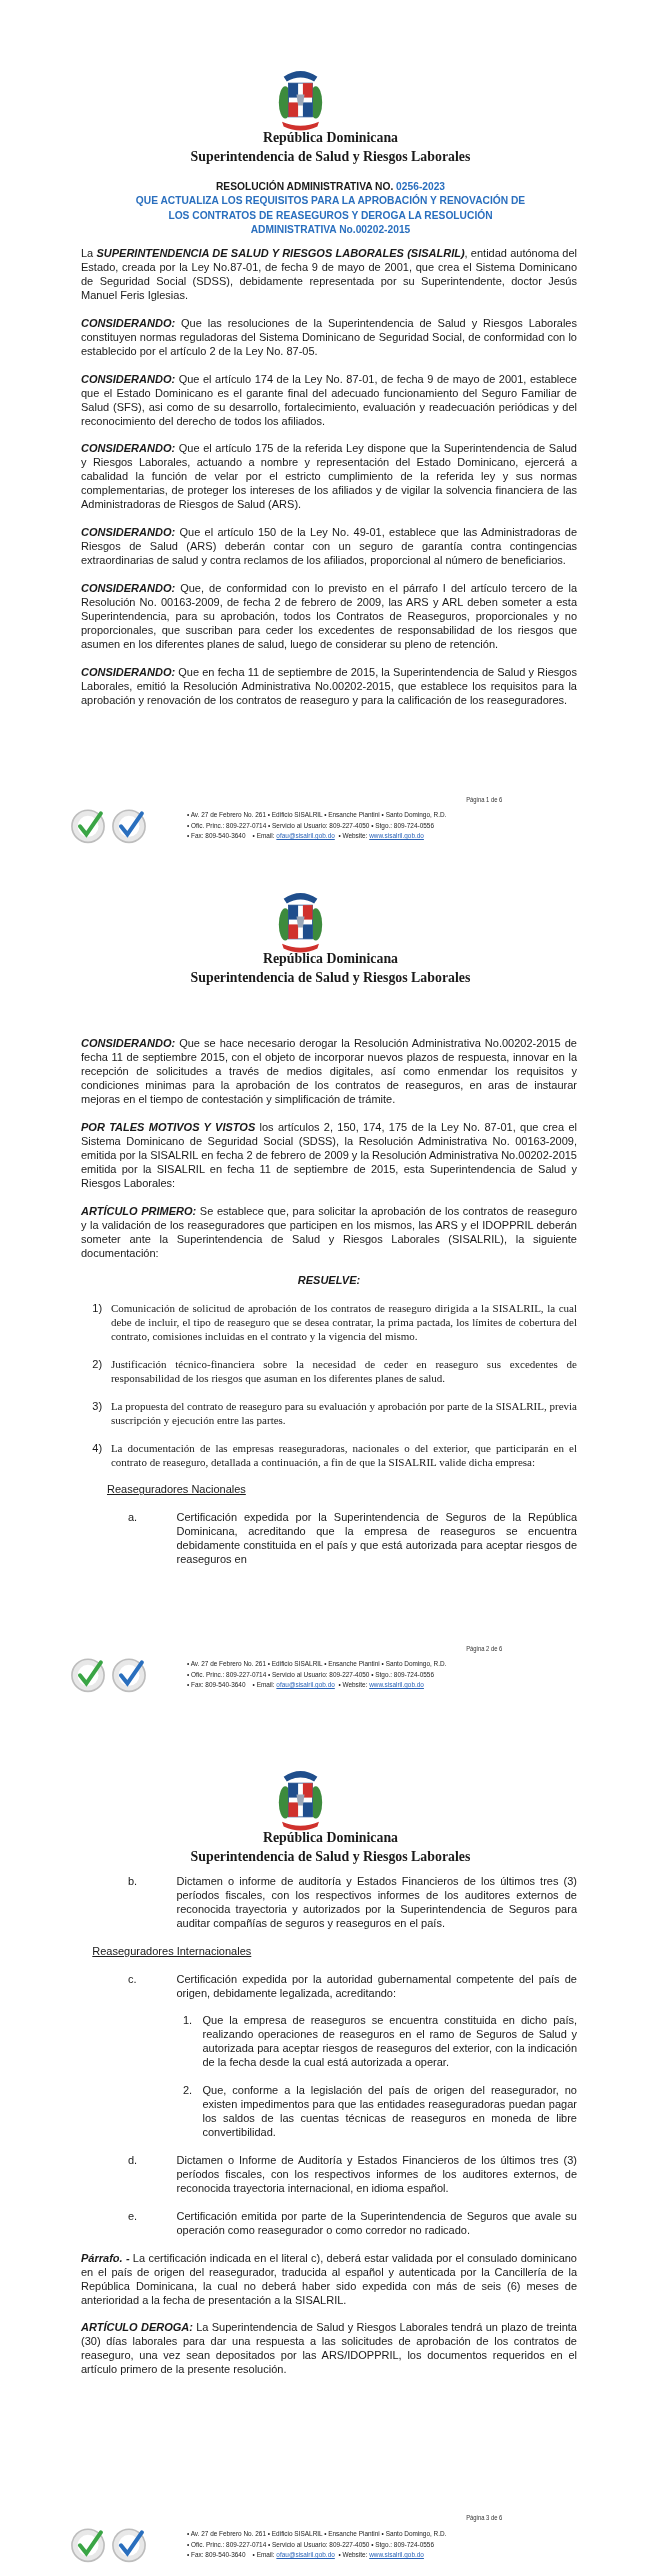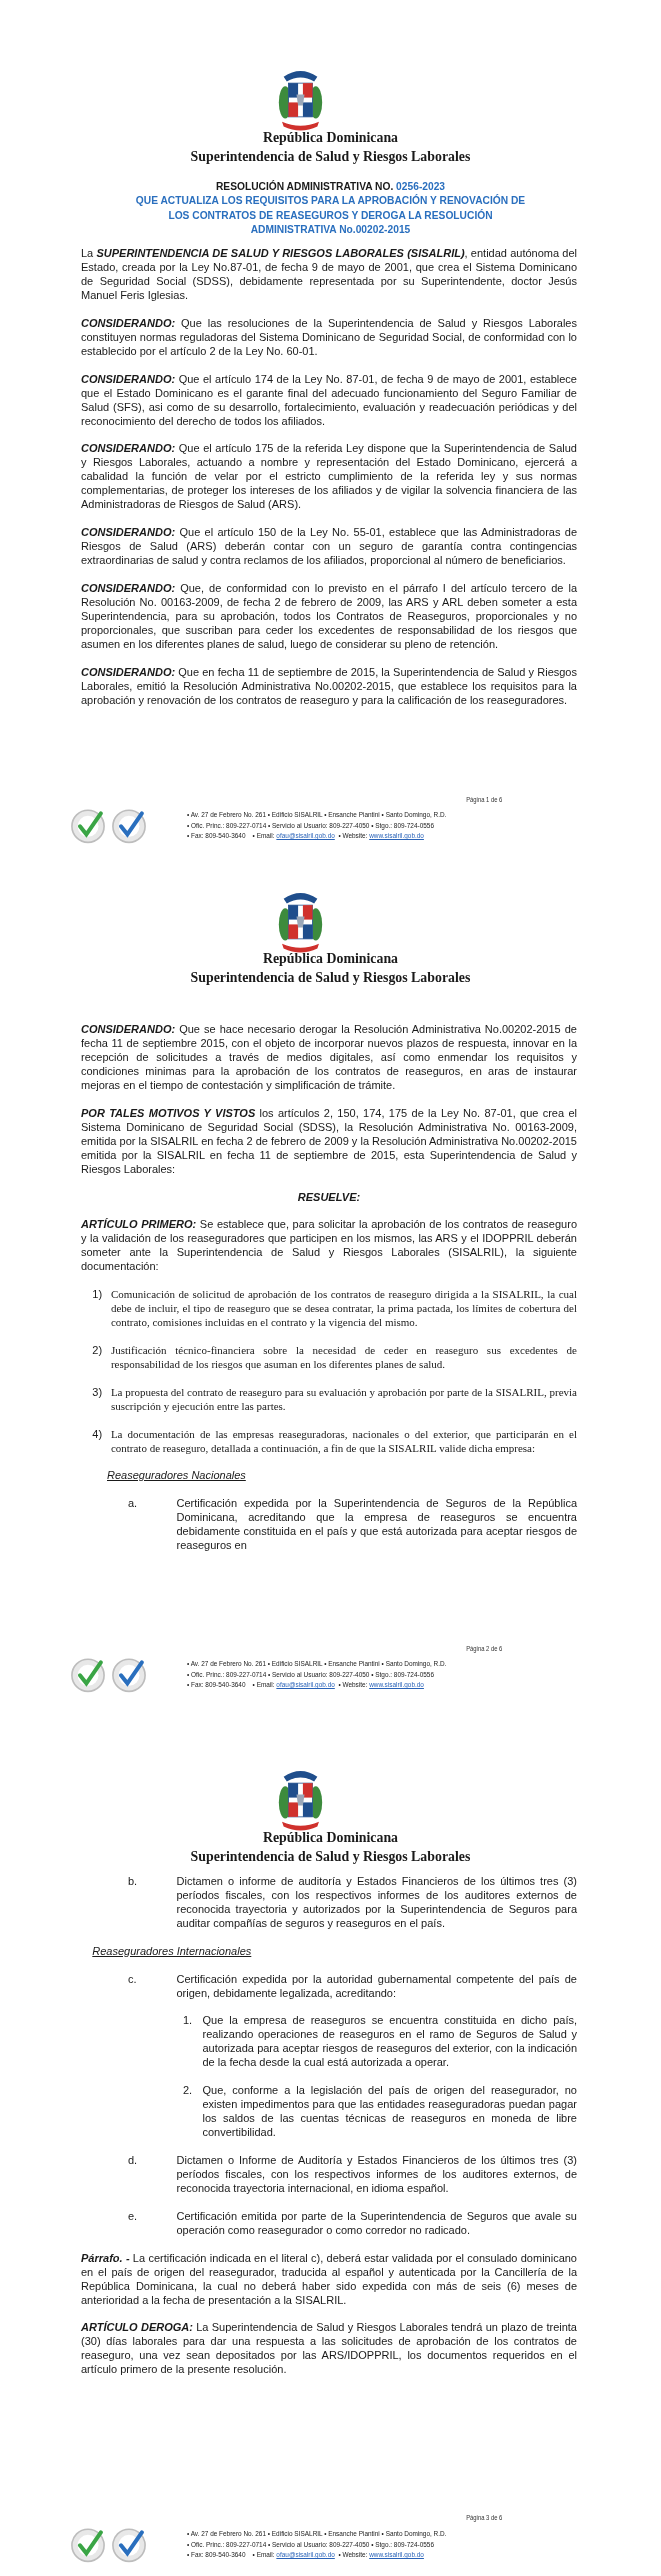--- a/index.html
+++ b/index.html
@@ -18,21 +18,21 @@
   .res-no .blue { color: #2a6fbe; }
   .res-sub { position: absolute; left: 0; width: 661px; text-align: center; font-weight: bold; font-size: 11px; color: #2a6fbe; line-height: 14.6px; transform: scaleX(0.93); }
 
   .body { position: absolute; left: 81px; width: 496px; font-size: 11px; line-height: 14px; text-align: justify; }
   .para { margin: 0 0 13.8px 0; }
   .b { font-weight: bold; font-style: italic; }
   .center { text-align: center; }
   .ol-item { display: flex; margin: 0 0 13.8px 11.3px; }
   .ol-num { width: 18.6px; flex: none; }
   .ol-text { flex: 1; font-family: Liberation Serif, serif; }
-  .sub-head { margin: 0 0 13.8px 26px; font-style: italic; text-decoration: underline; }
+  .sub-head { margin: 0 0 13.8px 26px; text-decoration: underline; }
   .sub-head.intl { margin-left: 11.3px; }
   .alpha { display: flex; margin: 0 0 13.8px 47px; }
   .alpha-l { width: 19.5px; flex: none; }
   .alpha-t { flex: 1; margin-left: 29px; }
   .num2 { display: flex; margin: 0 0 13.8px 102px; }
   .num2-l { width: 19.5px; flex: none; }
   .num2-t { flex: 1; }
   .cont { margin: 0 0 13.8px 66px; }
 
   .page-num { position: absolute; right: 96px; font-size: 6.9px; color: #333; transform: scaleX(0.85); }
@@ -81,24 +81,24 @@
     <span class="blue">0256-2023</span>
   </div>
   <div class="res-sub" style="top:193px">
     <div>QUE ACTUALIZA LOS REQUISITOS PARA LA APROBACIÓN Y RENOVACIÓN DE</div>
     <div>LOS CONTRATOS DE REASEGUROS Y DEROGA LA RESOLUCIÓN</div>
     <div>ADMINISTRATIVA No.00202-2015</div>
   </div>
 
   <div class="body" style="top:246px">
     <p class="para"><span>La </span><span class="b">SUPERINTENDENCIA DE SALUD Y RIESGOS LABORALES (SISALRIL)</span><span>, entidad autónoma del Estado, creada por la Ley No.87-01, de fecha 9 de mayo de 2001, que crea el Sistema Dominicano de Seguridad Social (SDSS), debidamente representada por su Superintendente, doctor Jesús Manuel Feris Iglesias.</span></p>
-    <p class="para"><span class="b">CONSIDERANDO:</span><span> Que las resoluciones de la Superintendencia de Salud y Riesgos Laborales constituyen normas reguladoras del Sistema Dominicano de Seguridad Social, de conformidad con lo establecido por el artículo 2 de la Ley No. 60-01.</span></p>
+    <p class="para"><span class="b">CONSIDERANDO:</span><span> Que las resoluciones de la Superintendencia de Salud y Riesgos Laborales constituyen normas reguladoras del Sistema Dominicano de Seguridad Social, de conformidad con lo establecido por el artículo 2 de la Ley No. 87-05.</span></p>
     <p class="para"><span class="b">CONSIDERANDO:</span><span> Que el artículo 174 de la Ley No. 87-01, de fecha 9 de mayo de 2001, establece que el Estado Dominicano es el garante final del adecuado funcionamiento del Seguro Familiar de Salud (SFS), asi como de su desarrollo, fortalecimiento, evaluación y readecuación periódicas y del reconocimiento del derecho de todos los afiliados.</span></p>
     <p class="para"><span class="b">CONSIDERANDO:</span><span> Que el artículo 175 de la referida Ley dispone que la Superintendencia de Salud y Riesgos Laborales, actuando a nombre y representación del Estado Dominicano, ejercerá a cabalidad la función de velar por el estricto cumplimiento de la referida ley y sus normas complementarias, de proteger los intereses de los afiliados y de vigilar la solvencia financiera de las Administradoras de Riesgos de Salud (ARS).</span></p>
-    <p class="para"><span class="b">CONSIDERANDO:</span><span> Que el artículo 150 de la Ley No. 55-01, establece que las Administradoras de Riesgos de Salud (ARS) deberán contar con un seguro de garantía contra contingencias extraordinarias de salud y contra reclamos de los afiliados, proporcional al número de beneficiarios.</span></p>
+    <p class="para"><span class="b">CONSIDERANDO:</span><span> Que el artículo 150 de la Ley No. 49-01, establece que las Administradoras de Riesgos de Salud (ARS) deberán contar con un seguro de garantía contra contingencias extraordinarias de salud y contra reclamos de los afiliados, proporcional al número de beneficiarios.</span></p>
     <p class="para"><span class="b">CONSIDERANDO:</span><span> Que, de conformidad con lo previsto en el párrafo I del artículo tercero de la Resolución No. 00163-2009, de fecha 2 de febrero de 2009, las ARS y ARL deben someter a esta Superintendencia, para su aprobación, todos los Contratos de Reaseguros, proporcionales y no proporcionales, que suscriban para ceder los excedentes de responsabilidad de los riesgos que asumen en los diferentes planes de salud, luego de considerar su pleno de retención.</span></p>
     <p class="para"><span class="b">CONSIDERANDO:</span><span> Que en fecha 11 de septiembre de 2015, la Superintendencia de Salud y Riesgos Laborales, emitió la Resolución Administrativa No.00202-2015, que establece los requisitos para la aprobación y renovación de los contratos de reaseguro y para la calificación de los reaseguradores.</span></p>
   </div>
 
   <svg class="sig" style="left:601px; top:699px" viewBox="0 0 26 70">
     <path d="M22 2 L16 30 M8 26 Q2 38 10 40 Q18 38 14 28 Q10 22 6 30 Q8 44 16 36 M14 34 L8 68" stroke="#2b3fa8" stroke-width="1.4" fill="none"></path>
   </svg>
 
   <div class="page-num" style="top:796px">Página 1 de 6</div>
 
@@ -119,25 +119,25 @@
   </div>
 </div>
 
 <div class="page p2">
   <svg class="seal" style="top:31px" viewBox="0 0 66 86" width="53" height="70">
       <use href="#coat"></use>
     </svg>
   <div class="head-title head-t1" style="top:93px">República Dominicana</div>
   <div class="head-title head-t2" style="top:112px">Superintendencia de Salud y Riesgos Laborales</div>
 
-  <div class="body" style="top:166px">
+  <div class="body" style="top:180px">
     <p class="para"><span class="b">CONSIDERANDO:</span><span> Que se hace necesario derogar la Resolución Administrativa No.00202-2015 de fecha 11 de septiembre 2015, con el objeto de incorporar nuevos plazos de respuesta, innovar en la recepción de solicitudes a través de medios digitales, así como enmendar los requisitos y condiciones minimas para la aprobación de los contratos de reaseguros, en aras de instaurar mejoras en el tiempo de contestación y simplificación de trámite.</span></p>
     <p class="para"><span class="b">POR TALES MOTIVOS Y VISTOS</span><span> los artículos 2, 150, 174, 175 de la Ley No. 87-01, que crea el Sistema Dominicano de Seguridad Social (SDSS), la Resolución Administrativa No. 00163-2009, emitida por la SISALRIL en fecha 2 de febrero de 2009 y la Resolución Administrativa No.00202-2015 emitida por la SISALRIL en fecha 11 de septiembre de 2015, esta Superintendencia de Salud y Riesgos Laborales:</span></p>
+    <p class="para"><span class="b">ARTÍCULO PRIMERO:</span><span> Se establece que, para solicitar la aprobación de los contratos de reaseguro y la validación de los reaseguradores que participen en los mismos, las ARS y el IDOPPRIL deberán someter ante la Superintendencia de Salud y Riesgos Laborales (SISALRIL), la siguiente documentación:</span></p>
     <p class="para b center">RESUELVE:</p>
-    <p class="para"><span class="b">ARTÍCULO PRIMERO:</span><span> Se establece que, para solicitar la aprobación de los contratos de reaseguro y la validación de los reaseguradores que participen en los mismos, las ARS y el IDOPPRIL deberán someter ante la Superintendencia de Salud y Riesgos Laborales (SISALRIL), la siguiente documentación:</span></p>
 
     <div class="ol-item">
         <span class="ol-num">1)</span>
         <span class="ol-text">Comunicación de solicitud de aprobación de los contratos de reaseguro dirigida a la SISALRIL, la cual debe de incluir, el tipo de reaseguro que se desea contratar, la prima pactada, los límites de cobertura del contrato, comisiones incluidas en el contrato y la vigencia del mismo.</span>
       </div>
     <div class="ol-item">
         <span class="ol-num">2)</span>
         <span class="ol-text">Justificación técnico-financiera sobre la necesidad de ceder en reaseguro sus excedentes de responsabilidad de los riesgos que asuman en los diferentes planes de salud.</span>
       </div>
     <div class="ol-item">

